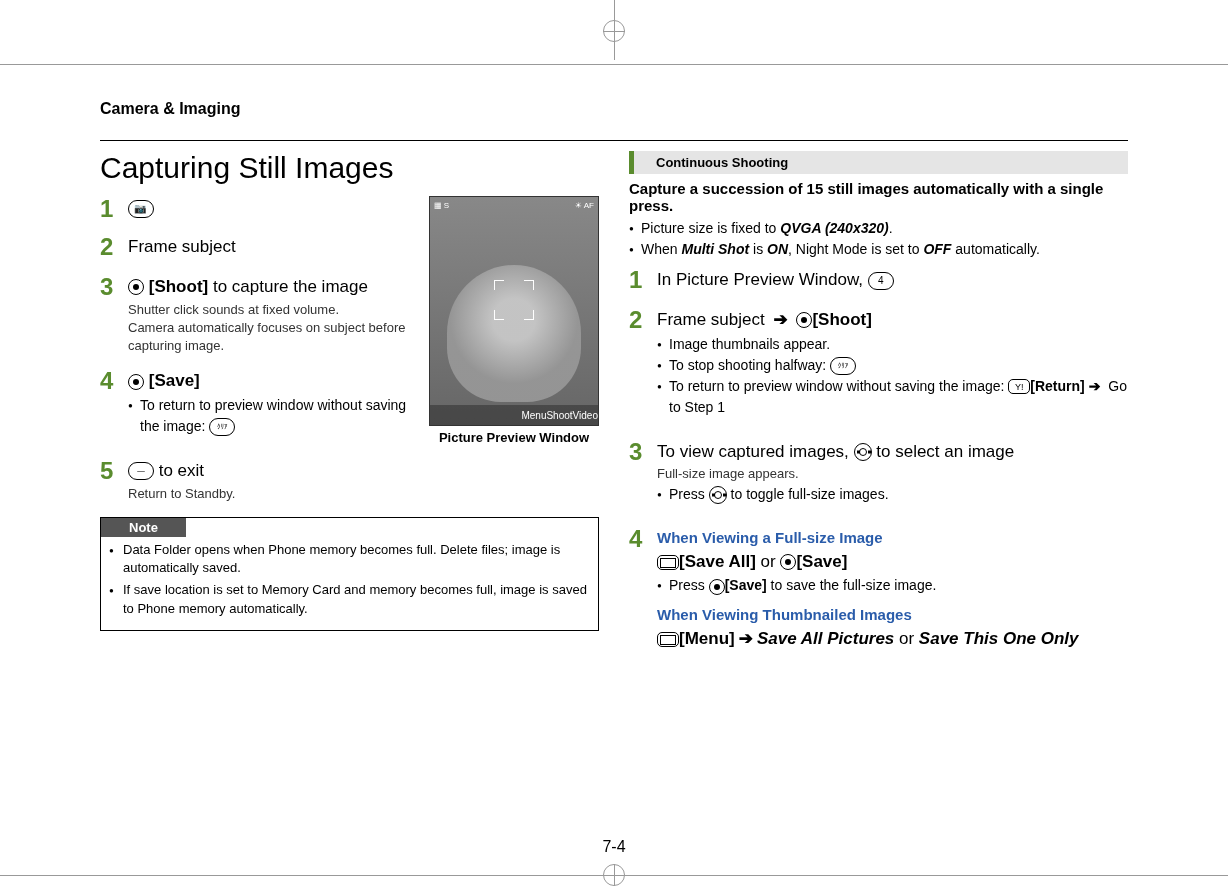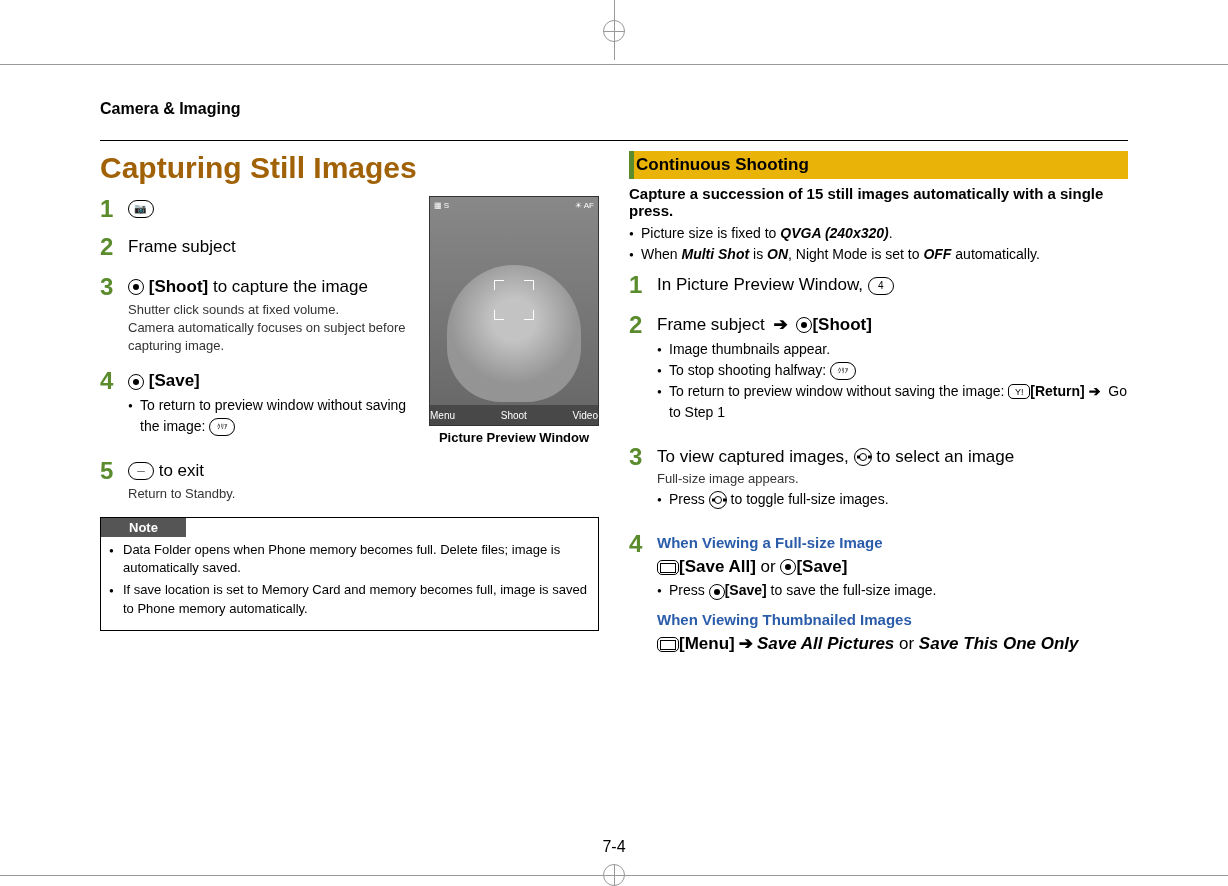--- a/index.html
+++ b/index.html
@@ -22,32 +22,32 @@
     border-bottom: 1.5px solid #000;
     padding-bottom: 22px;
     margin-bottom: 10px;
   }
   .columns {
     display: flex;
     gap: 30px;
   }
   .col { flex: 1; position: relative; }
   .title {
-    color: #a16207;
+    color: #000000;
     font-size: 30px;
-    font-weight: bold;
+    font-weight: normal;
     margin-bottom: 12px;
   }
   .subtitle-bar {
-    background: #eab308;
+    background: #e5e5e5;
     border-left: 5px solid #5a8c2e;
     color: #000;
     font-weight: bold;
-    padding: 4px 2px;
-    font-size: 17px;
+    padding: 4px 22px;
+    font-size: 13px;
     margin-bottom: 6px;
   }
   .intro-bold {
     font-weight: bold;
     font-size: 15px;
     margin-bottom: 4px;
   }
   .bullet-list { list-style: none; margin-bottom: 8px; }
   .bullet-list li {
     position: relative;
@@ -136,21 +136,21 @@
     position:relative;
     overflow:hidden;
   }
   .preview-img .dog{
     position:absolute;left:10%;top:30%;width:80%;height:60%;
     background: radial-gradient(circle at 50% 40%, #ccc 20%, #999 60%);
     border-radius:50% 50% 40% 40%;
     opacity:0.9;
   }
   .preview-img .top-icons{position:absolute;top:4px;left:4px;right:4px;display:flex;justify-content:space-between;font-size:8px;color:#fff;}
-  .preview-img .bottom-bar{position:absolute;bottom:0;left:0;right:0;height:20px;background:rgba(0,0,0,0.3);display:flex;justify-content:space-between;align-items:center;color:#fff;font-size:10px;}
+  .preview-img .bottom-bar{position:absolute;bottom:0;left:0;right:0;height:20px;background:rgba(0,0,0,0.3);display:flex;justify-content:flex-end;align-items:center;color:#fff;font-size:10px;}
   .preview-img .center-brackets{position:absolute;left:50%;top:45%;transform:translate(-50%,-50%);width:40px;height:40px;}
   .preview-img .center-brackets span{position:absolute;width:10px;height:10px;border:1px solid #fff;}
   .preview-img .center-brackets .tl{top:0;left:0;border-right:none;border-bottom:none;}
   .preview-img .center-brackets .tr{top:0;right:0;border-left:none;border-bottom:none;}
   .preview-img .center-brackets .bl{bottom:0;left:0;border-right:none;border-top:none;}
   .preview-img .center-brackets .br{bottom:0;right:0;border-left:none;border-top:none;}
   .preview-caption { font-weight: bold; font-size: 13px; margin-top: 4px; }
   .left-steps { width: 310px; }
   .heading-blue { color: #2a5caa; font-weight: bold; font-size: 15px; margin-bottom:2px;}
   .arrow { font-weight: bold; margin: 0 4px; }

